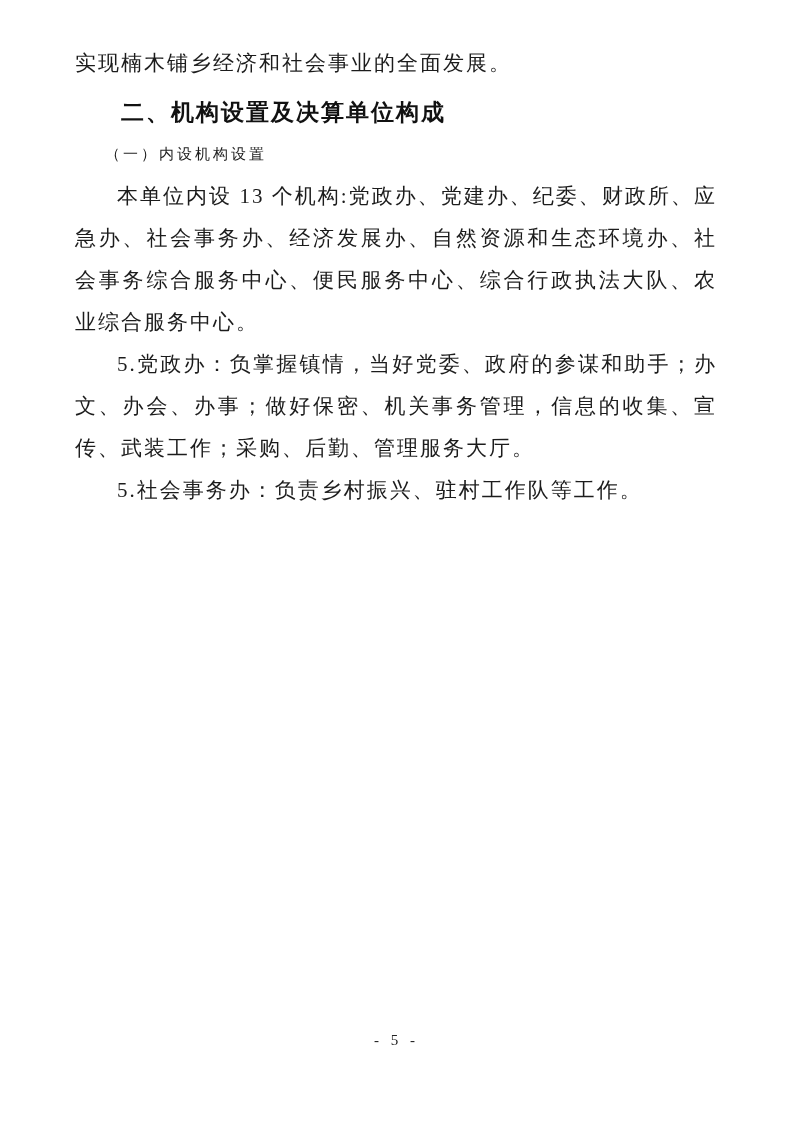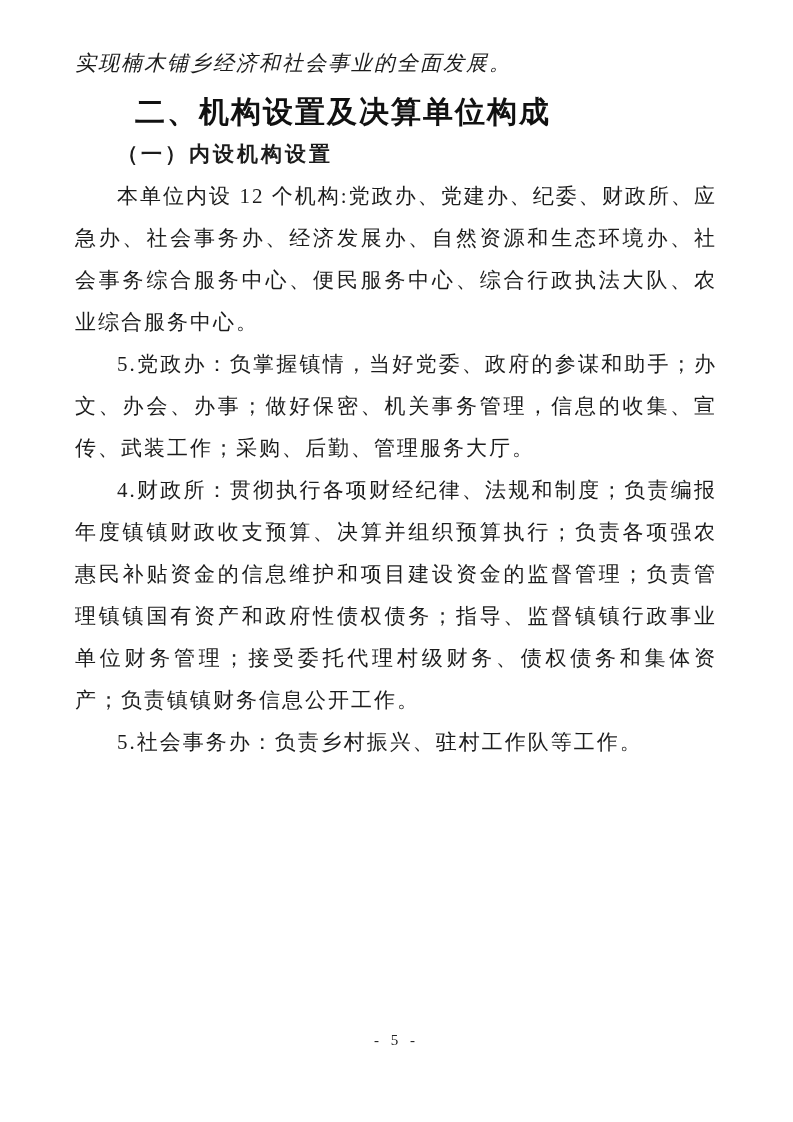--- a/index.html
+++ b/index.html
@@ -26,39 +26,38 @@
     margin: 0;
     font-size: 21px;
     line-height: 42px;
     text-align: justify;
     text-align-last: left;
     letter-spacing: 2px;
     text-indent: 2em;
   }
   p.para.continuation {
     text-indent: 0;
-    font-style: italic;
   }
   h2.heading {
     margin: 7px 0 0 0;
     font-family: "Liberation Sans", "DejaVu Sans", sans-serif;
     font-weight: bold;
-    font-size: 30px;
+    font-size: 23px;
     line-height: 42px;
     letter-spacing: 2px;
     text-indent: 2em;
     color: #111111;
   }
   .subheading {
     margin: 0;
-    font-size: 21px;
+    font-size: 15px;
     line-height: 42px;
     letter-spacing: 3px;
     text-indent: 2em;
-    font-weight: bold;
+    font-weight: normal;
   }
   .footer {
     position: absolute;
     left: 0;
     top: 1032px;
     width: 100%;
     text-align: center;
     font-size: 15px;
     letter-spacing: 4px;
     color: #222222;
@@ -68,25 +67,24 @@
 <body>
 
 <div class="page">
   <div class="content">
     <p class="para continuation">实现楠木铺乡经济和社会事业的全面发展。</p>
 
     <h2 class="heading">二、机构设置及决算单位构成</h2>
 
     <p class="subheading">（一）内设机构设置</p>
 
-    <p class="para">本单位内设 12 个机构:党政办、党建办、纪委、财政所、应急办、社会事务办、经济发展办、自然资源和生态环境办、社会事务综合服务中心、便民服务中心、综合行政执法大队、农业综合服务中心。</p>
+    <p class="para">本单位内设 13 个机构:党政办、党建办、纪委、财政所、应急办、社会事务办、经济发展办、自然资源和生态环境办、社会事务综合服务中心、便民服务中心、综合行政执法大队、农业综合服务中心。</p>
 
     <p class="para">5.党政办：负掌握镇情，当好党委、政府的参谋和助手；办文、办会、办事；做好保密、机关事务管理，信息的收集、宣传、武装工作；采购、后勤、管理服务大厅。</p>
 
 
 
-    <p class="para">4.财政所：贯彻执行各项财经纪律、法规和制度；负责编报年度镇镇财政收支预算、决算并组织预算执行；负责各项强农惠民补贴资金的信息维护和项目建设资金的监督管理；负责管理镇镇国有资产和政府性债权债务；指导、监督镇镇行政事业单位财务管理；接受委托代理村级财务、债权债务和集体资产；负责镇镇财务信息公开工作。</p>
 
     <p class="para">5.社会事务办：负责乡村振兴、驻村工作队等工作。</p>
   </div>
 
   <div class="footer">- 5 -</div>
 </div>
 
 </body></html>

